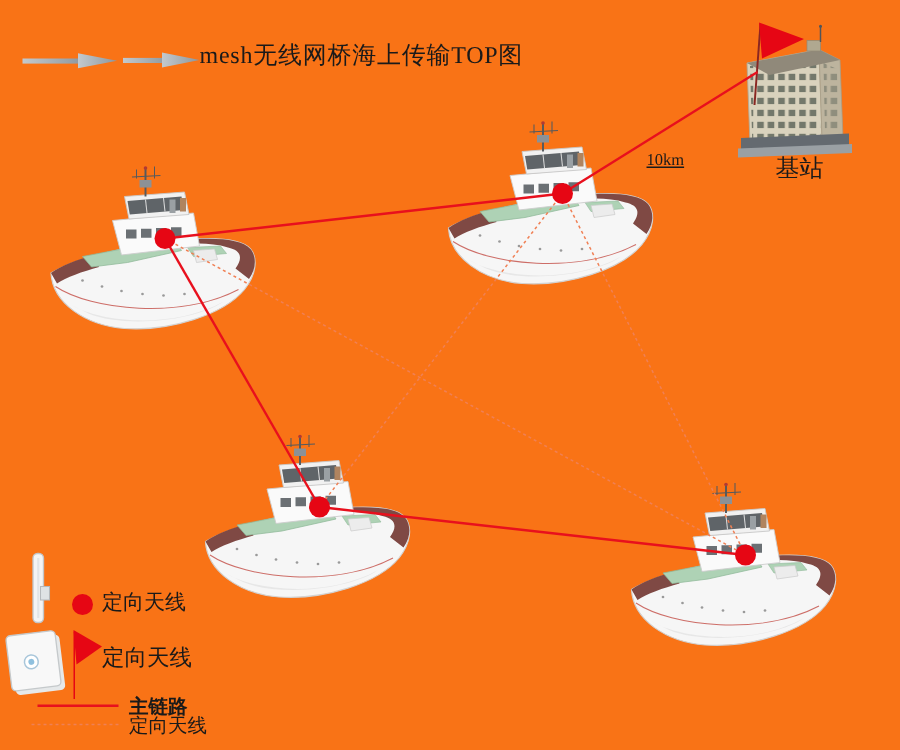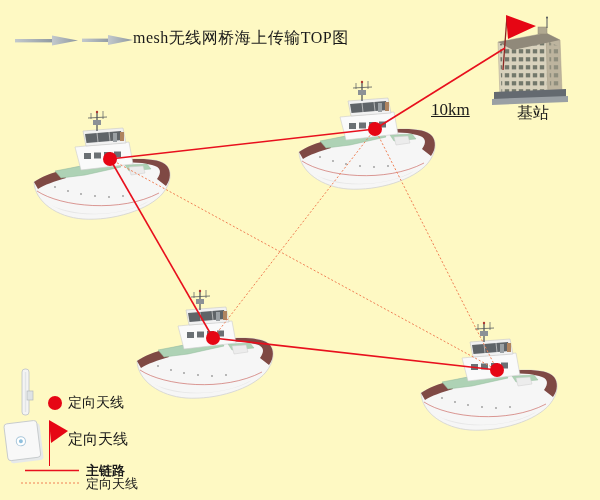--- a/index.html
+++ b/index.html
@@ -1,21 +1,21 @@
 <!DOCTYPE html>
 <html><head>
 <meta charset="utf-8">
 <style>
   html,body{margin:0;padding:0;background:#ffffff;}
-  .stage{position:relative;width:600px;height:500px;background:#fef9c3;overflow:hidden;
+  .stage{position:relative;width:600px;height:500px;background:#f97316;overflow:hidden;
          font-family:"Liberation Serif","DejaVu Serif",serif;}
   .stage svg{position:absolute;left:0;top:0;}
   .txt{position:absolute;color:#1a1a1a;white-space:nowrap;line-height:1.1;}
   .title{left:133px;top:29px;font-size:16px;letter-spacing:0.5px;}
-  .lbl-10km{left:431px;top:101px;font-size:17px;text-decoration:underline;}
+  .lbl-10km{left:431px;top:101px;font-size:11px;text-decoration:underline;}
   .lbl-base{left:517px;top:104px;font-size:16px;}
   .lg-omni{left:68px;top:395px;font-size:14px;}
   .lg-dir{left:68px;top:431px;font-size:15px;}
   .lg-main{left:86px;top:464px;font-size:13px;font-weight:bold;}
   .lg-backup{left:86px;top:477px;font-size:13px;}
   .link-main{stroke:#e8101d;stroke-width:1.6;fill:none;}
   .link-backup{stroke:#f08055;stroke-width:1;fill:none;stroke-dasharray:2 2;}
 </style>
 </head>
 <body>

